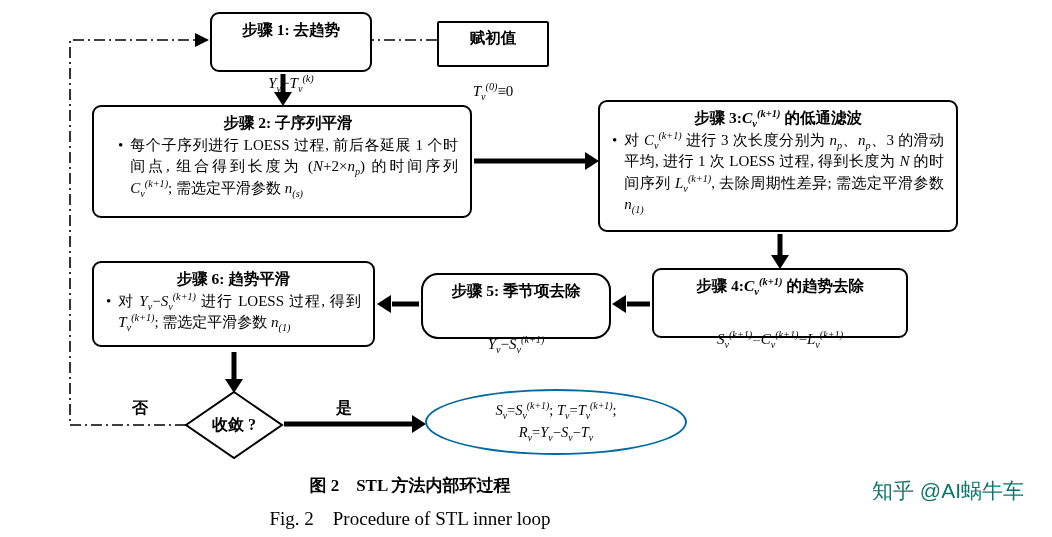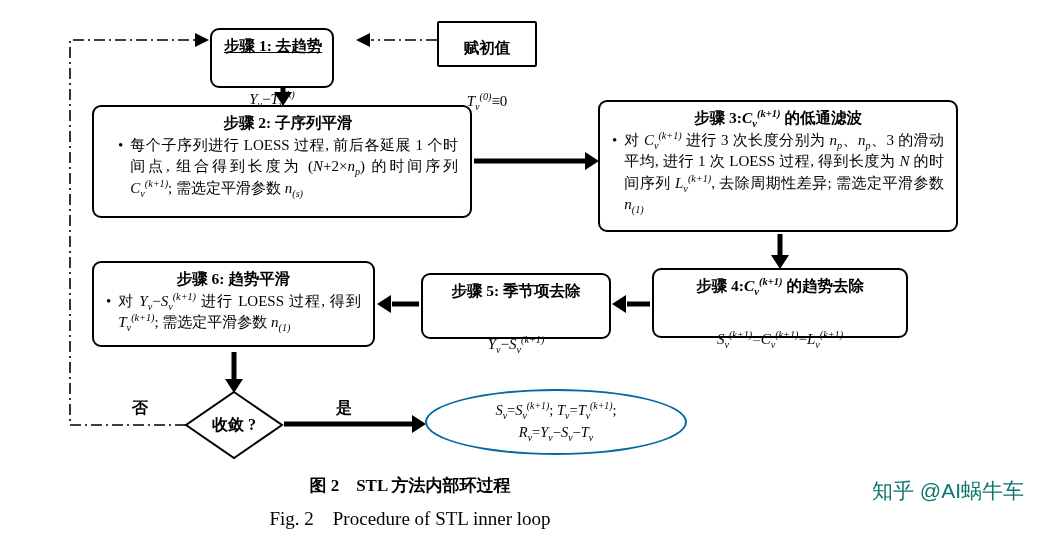--- a/index.html
+++ b/index.html
@@ -80,26 +80,26 @@
     </g>
 
     <g>
       <polyline points="186,425 70,425 70,40 196,40" fill="none" stroke="#000" stroke-width="1.6" stroke-dasharray="11 4 2 4"></polyline>
       <polygon points="195,33 195,47 209,40" fill="#000"></polygon>
     </g>
 
     <polygon points="234,392 282,425 234,458 186,425" fill="#fff" stroke="#000" stroke-width="2"></polygon>
   </svg>
 
-  <div class="box" style="left:210px;top:28px;width:124px;height:60px;text-decoration:underline;">
+  <div class="box" style="left:210px;top:12px;width:162px;height:60px;">
     <div class="title">步骤 1: 去趋势</div>
     <div class="formula"><span class="it">Y</span><sub class="it">v</sub><span>−</span><span class="it">T</span><sub class="it">v</sub><sup class="it">(k)</sup></div>
   </div>
 
-  <div class="box sharp" style="left:437px;top:21px;width:100px;height:46px;padding:14px 8px;">
+  <div class="box sharp" style="left:437px;top:21px;width:112px;height:46px;padding:4px 8px;">
     <div class="title">赋初值</div>
     <div class="formula"><span class="it">T</span><sub class="it">v</sub><sup class="it">(0)</sup><span>≡0</span></div>
   </div>
 
   <div class="box" style="left:92px;top:105px;width:380px;height:113px;padding-left:24px;">
     <div class="title">步骤 2: 子序列平滑</div>
     <div class="bullet-row">
       <span class="bullet">•</span>
       <span class="bullet-text"><span>每个子序列进行 LOESS 过程, 前后各延展 1 个时间点, 组合得到长度为 (</span><span class="it">N</span><span>+2×</span><span class="it">n</span><sub class="it">p</sub><span>) 的时间序列 </span><span class="it">C</span><sub class="it">v</sub><sup class="it">(k+1)</sup><span>; 需选定平滑参数 </span><span class="it">n</span><sub class="it">(s)</sub></span>
     </div>
@@ -111,21 +111,21 @@
       <span class="bullet">•</span>
       <span class="bullet-text"><span>对 </span><span class="it">C</span><sub class="it">v</sub><sup class="it">(k+1)</sup><span> 进行 3 次长度分别为 </span><span class="it">n</span><sub class="it">p</sub><span>、</span><span class="it">n</span><sub class="it">p</sub><span>、3 的滑动平均, 进行 1 次 LOESS 过程, 得到长度为 </span><span class="it">N</span><span> 的时间序列 </span><span class="it">L</span><sub class="it">v</sub><sup class="it">(k+1)</sup><span>, 去除周期性差异; 需选定平滑参数 </span><span class="it">n</span><sub class="it">(1)</sub></span>
     </div>
   </div>
 
   <div class="box" style="left:652px;top:268px;width:256px;height:70px;">
     <div class="title"><span>步骤 4:</span><span class="it">C</span><sub class="it">v</sub><sup class="it">(k+1)</sup><span> 的趋势去除</span></div>
     <div class="formula"><span class="it">S</span><sub class="it">v</sub><sup class="it">(k+1)</sup><span>=</span><span class="it">C</span><sub class="it">v</sub><sup class="it">(k+1)</sup><span>−</span><span class="it">L</span><sub class="it">v</sub><sup class="it">(k+1)</sup></div>
   </div>
 
-  <div class="box" style="left:421px;top:273px;width:190px;height:66px;">
+  <div class="box" style="left:421px;top:273px;width:190px;height:66px;border-radius:17px;">
     <div class="title">步骤 5: 季节项去除</div>
     <div class="formula"><span class="it">Y</span><sub class="it">v</sub><span>−</span><span class="it">S</span><sub class="it">v</sub><sup class="it">(k+1)</sup></div>
   </div>
 
   <div class="box" style="left:92px;top:261px;width:283px;height:86px;">
     <div class="title">步骤 6: 趋势平滑</div>
     <div class="bullet-row">
       <span class="bullet">•</span>
       <span class="bullet-text"><span>对 </span><span class="it">Y</span><sub class="it">v</sub><span>−</span><span class="it">S</span><sub class="it">v</sub><sup class="it">(k+1)</sup><span> 进行 LOESS 过程, 得到 </span><span class="it">T</span><sub class="it">v</sub><sup class="it">(k+1)</sup><span>; 需选定平滑参数 </span><span class="it">n</span><sub class="it">(1)</sub></span>
     </div>

